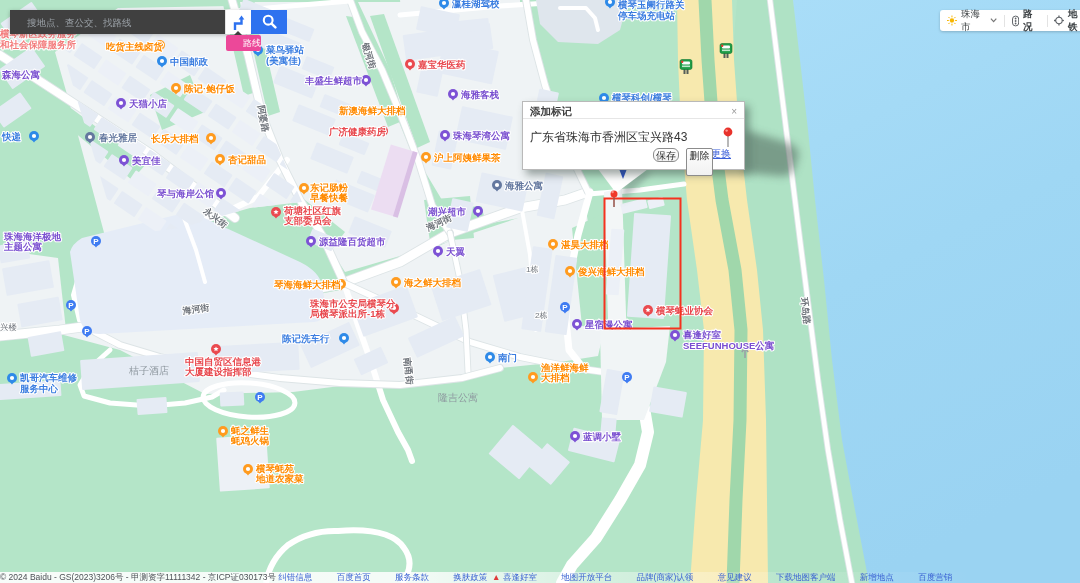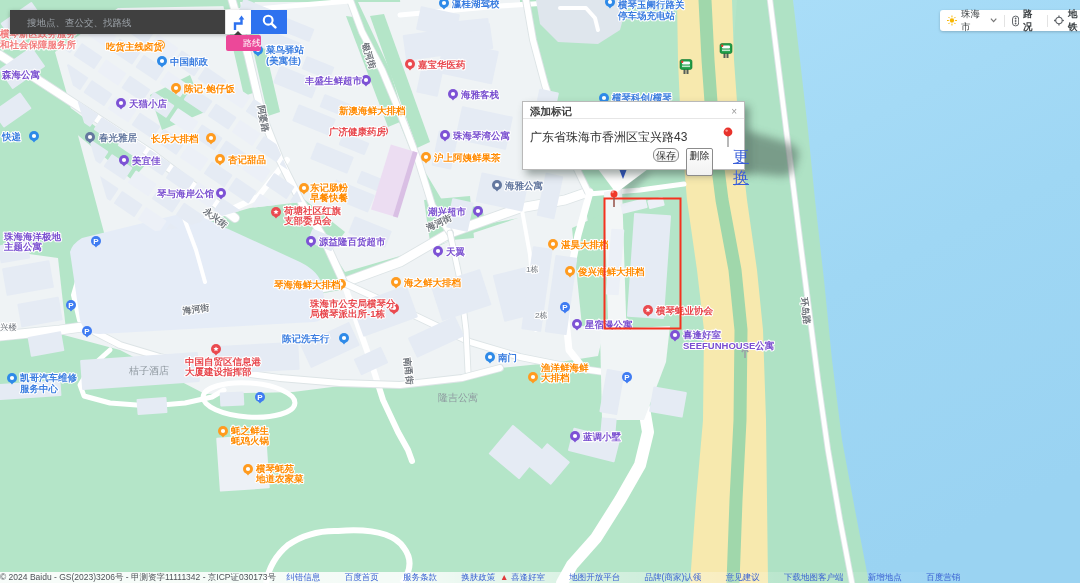--- a/index.html
+++ b/index.html
@@ -872,22 +872,22 @@
   <div style="height:17px;border-bottom:1px solid #e6e6e6;position:relative">
     <span style="position:absolute;left:7px;top:3px;font-size:10.5px;font-weight:bold;color:#404040">添加标记</span>
     <span style="position:absolute;right:7px;top:4px;font-size:10px;color:#999">×</span>
   </div>
   <span style="position:absolute;left:7px;top:27px;font-size:12px;color:#333">广东省珠海市香洲区宝兴路43</span>
   <svg width="12" height="22" style="position:absolute;left:199px;top:25px" viewBox="0 0 12 22">
       <line x1="6" y1="8" x2="6" y2="20" stroke="#9a9a9a" stroke-width="1.4"></line>
       <circle cx="6" cy="5" r="4.4" fill="#e8322b"></circle>
       <circle cx="4.6" cy="3.6" r="1.2" fill="#ff9b94"></circle>
     </svg>
-  <span style="position:absolute;left:210px;top:45px;font-size:16px;color:#3a5fd9;text-decoration:underline">更换</span>
+  <span style="position:absolute;left:188px;top:45px;font-size:10px;color:#3a5fd9;text-decoration:underline">更换</span>
   <span style="position:absolute;left:130px;top:46px;width:26px;height:14px;border:1px solid #8c8c8c;border-radius:6px;font-size:10px;color:#333;text-align:center;line-height:13px;background:linear-gradient(#fff,#f1f1f1)">保存</span>
   <span style="position:absolute;left:163px;top:46px;width:27px;height:28px;border:1px solid #8c8c8c;border-radius:2px;font-size:10px;color:#333;text-align:center;line-height:13px;background:linear-gradient(#fff,#f1f1f1)">删除</span>
 </div>
 
 <div class="abs" style="left:0;bottom:0;width:1080px;height:11px;background:linear-gradient(to right,rgba(255,255,255,.9) 0%,rgba(255,255,255,.85) 38%,rgba(255,255,255,.45) 55%,rgba(255,255,255,.15) 72%,rgba(255,255,255,0) 90%);font-size:8.5px;line-height:11px;white-space:nowrap;color:#4d5156">
   <span style="">© 2024 Baidu - GS(2023)3206号 - 甲测资字11111342 - 京ICP证030173号</span>
-  <span style="color:#3a62d3;margin-left:8px;word-spacing:22px">纠错信息 百度首页 服务条款 换肤政策</span>
+  <span style="color:#3a62d3;word-spacing:22px">纠错信息 百度首页 服务条款 换肤政策</span>
   <span style="color:#e03a3a">&nbsp;▲</span>
   <span style="color:#3a62d3;word-spacing:22px">喜逢好室 地图开放平台 品牌(商家)认领 意见建议 下载地图客户端 新增地点 百度营销</span>
 </div>
 </body></html>

